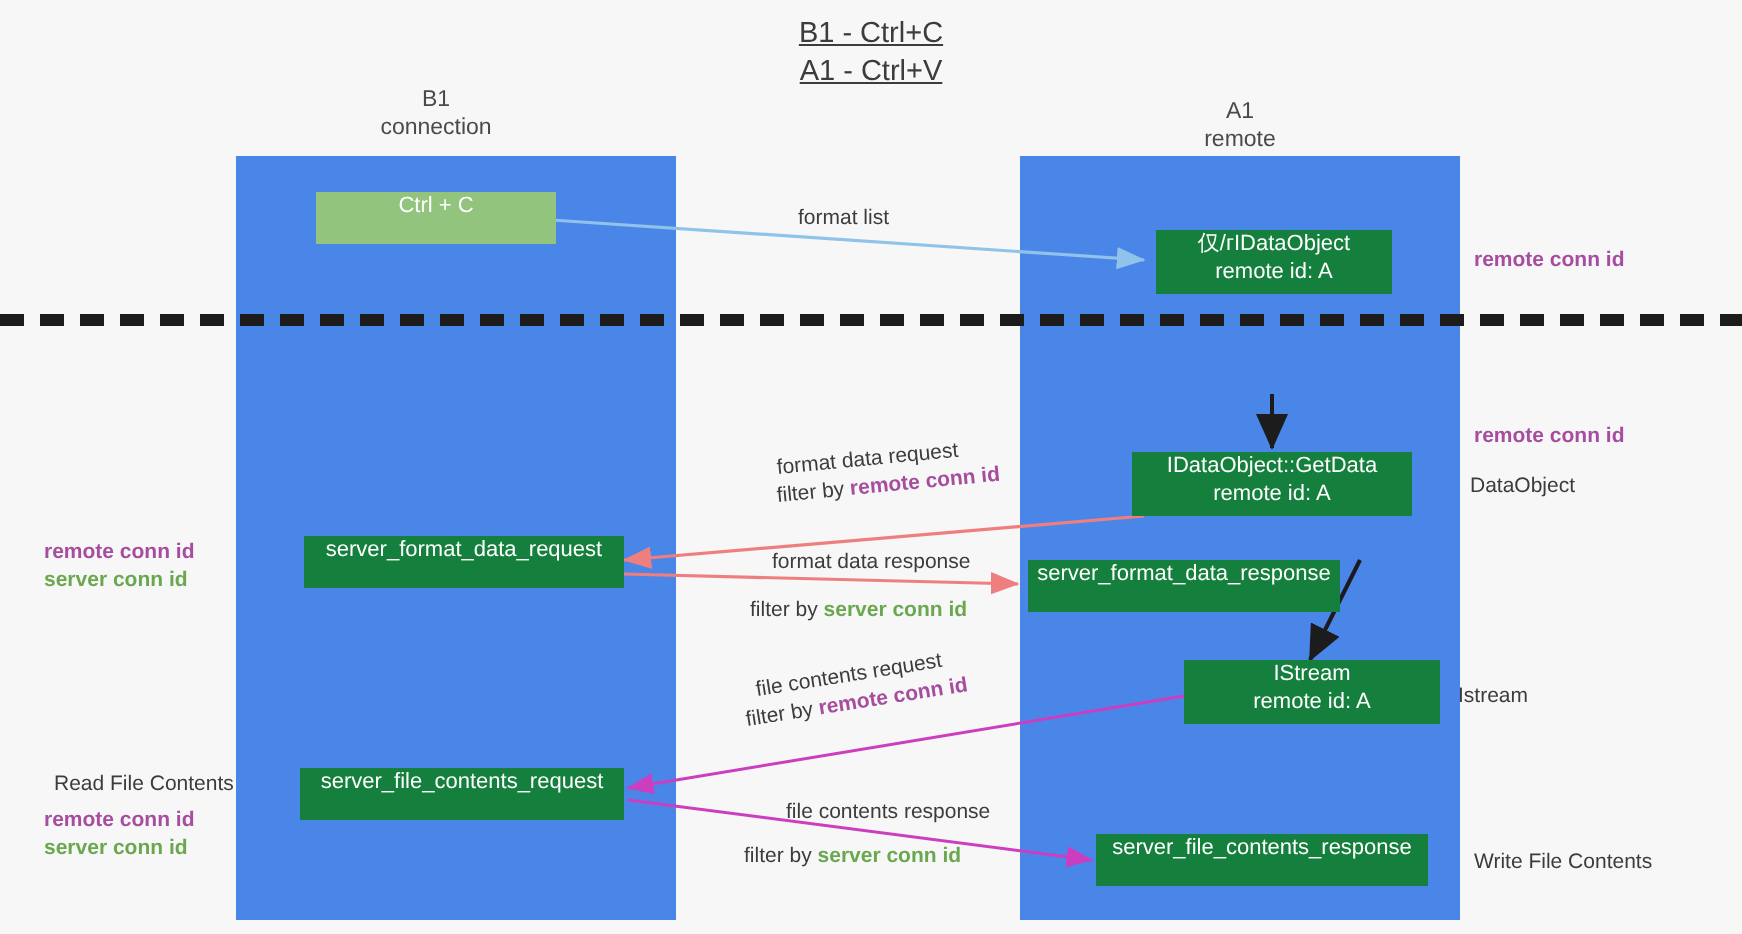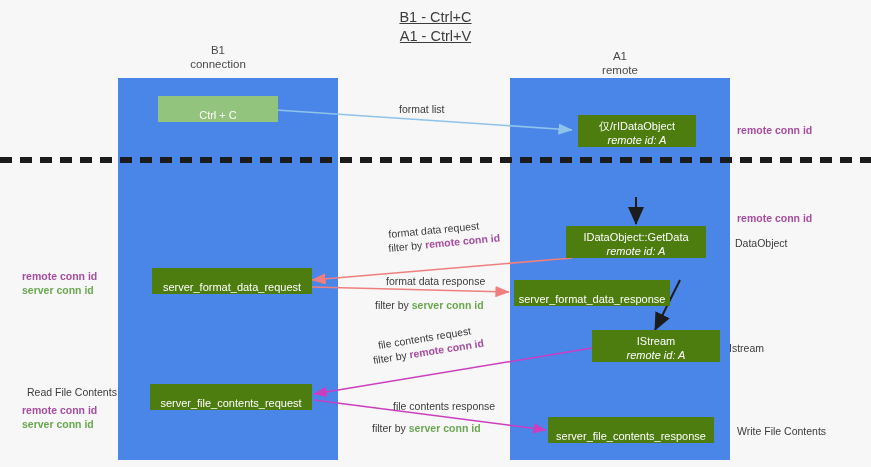--- a/index.html
+++ b/index.html
@@ -29,26 +29,26 @@
   
   .divider {
     position: absolute; left: 0; top: 157px; width: 871px; height: 6px;
     background-image: repeating-linear-gradient(to right,
         #1c1c1c 0px, #1c1c1c 12px, rgba(0,0,0,0) 12px, rgba(0,0,0,0) 20px);
   }
 
   
   .node {
     position: absolute; display: flex; flex-direction: column;
-    align-items: center; justify-content: flex-end;
+    align-items: center; justify-content: flex-start;
     color: #ffffff; font-size: 11px; line-height: 14px; text-align: center;
   }
   .node.green { background: #93c47d; }
-  .node.orange { background: #4d7c0f; }
-  .node .l2 { font-size: 11px; font-style: italic; }
+  .node.orange { background: #15803d; }
+  .node .l2 { font-size: 11px; }
 
   
   #wires { position: absolute; left: 0; top: 0; width: 871px; height: 467px; pointer-events: none; }
 
   
   .elabel { position: absolute; font-size: 10.5px; color: #3c3c3c; white-space: nowrap; }
   .elabel.rot { transform-origin: left bottom; }
   .kw-purple { color: #a64d9f; font-weight: bold; }
   .kw-green  { color: #6aa84f; font-weight: bold; }
 

